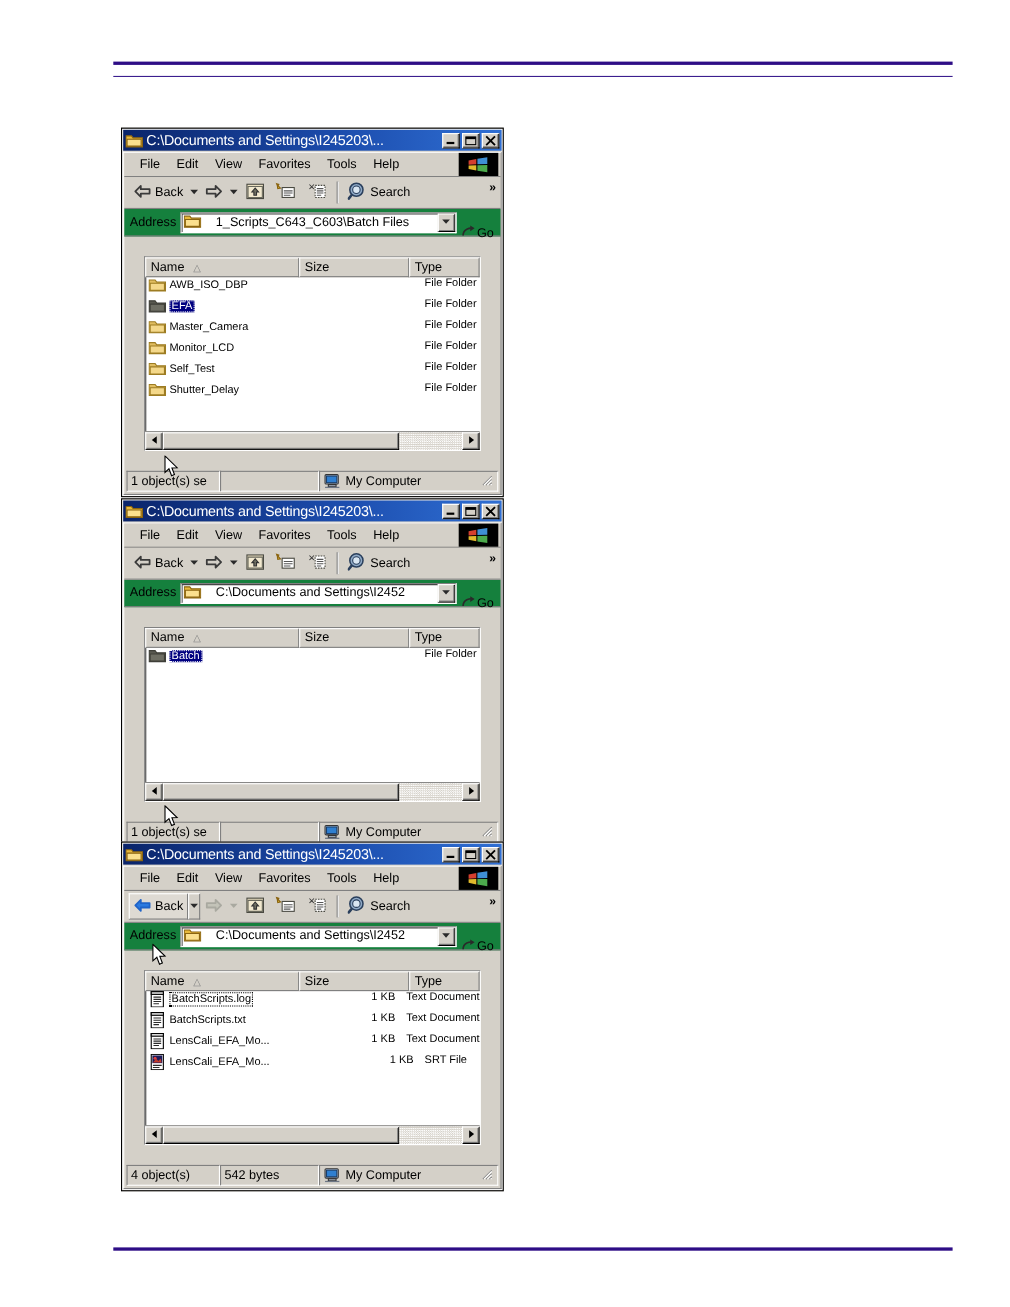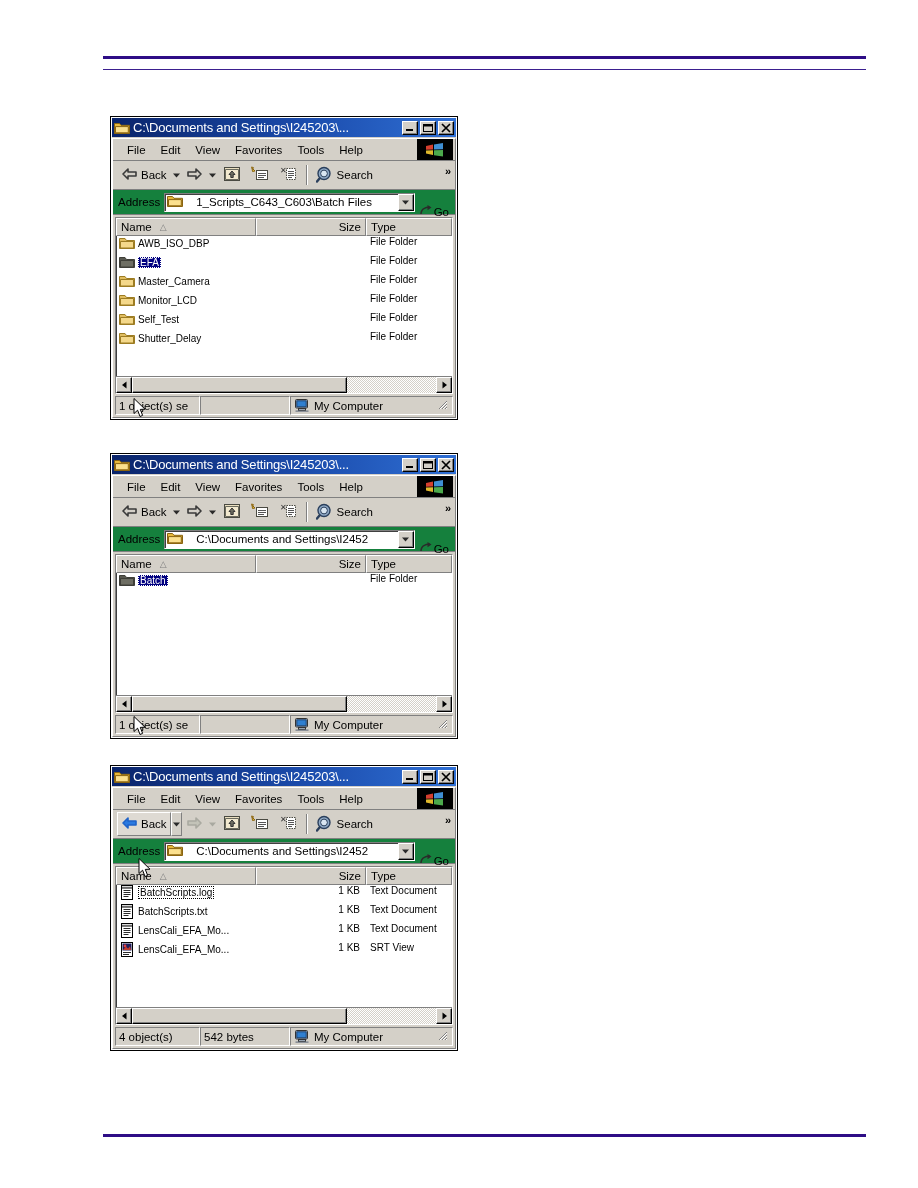--- a/index.html
+++ b/index.html
@@ -212,38 +212,38 @@
     margin-top: 20px;
   }
 
   
   .listpane {
     background: #ffffff;
     border: 1px solid #808080;
     border-right-color: #ffffff;
     border-bottom-color: #ffffff;
     box-shadow: inset 1px 1px 0 #404040;
-    margin: 2px;
+    margin: 18px;
     box-sizing: border-box;
   }
   .col-head { display: flex; height: 18px; background: #d4d0c8; }
   .col {
     border: 1px solid #ffffff;
     border-right-color: #808080;
     border-bottom-color: #808080;
     box-sizing: border-box;
     font-size: 11.5px;
     display: flex; align-items: center;
     padding: 0 4px;
     background: #d4d0c8;
     overflow: hidden;
     white-space: nowrap;
   }
   .col-name { width: 140px; }
-  .col-size { width: 110px; justify-content: flex-end; }
+  .col-size { width: 100px; }
   .col-type { flex: 1 1 auto; }
   .sort-arrow { margin-left: 8px; color: #808080; font-size: 9px; }
 
   .rows { position: relative; }
   .row {
     display: flex;
     align-items: flex-start;
     height: 19px;
     font-size: 10px;
     white-space: nowrap;
@@ -1000,21 +1000,21 @@
                     <circle cx="6" cy="4" r="1.4" fill="#e04040"></circle>
                     <path d="M4 8 L7 4.6 L9 6.6 L11 4.2 L12 8 Z" fill="#c0392b"></path>
                     <g stroke="#2a2a2a" stroke-width="1">
                       <line x1="4" y1="10.5" x2="12" y2="10.5"></line>
                       <line x1="4" y1="12.5" x2="10" y2="12.5"></line>
                     </g>
                   </svg></span>
                 <span class="name-text">LensCali_EFA_Mo...</span>
               </div>
               <div class="cell-size">1 KB</div>
-              <div class="cell-type">SRT View</div>
+              <div class="cell-type">SRT File</div>
             </div>
           </div>
           <div class="hscroll">
             <div class="sb-arrow">
               <span><svg width="7" height="8" viewBox="0 0 7 8">
                   <path d="M5.5 0.5 L5.5 7.5 L1 4 Z" fill="#000"></path>
                 </svg></span>
             </div>
             <div class="sb-thumb"></div>
             <div class="sb-track"></div>

